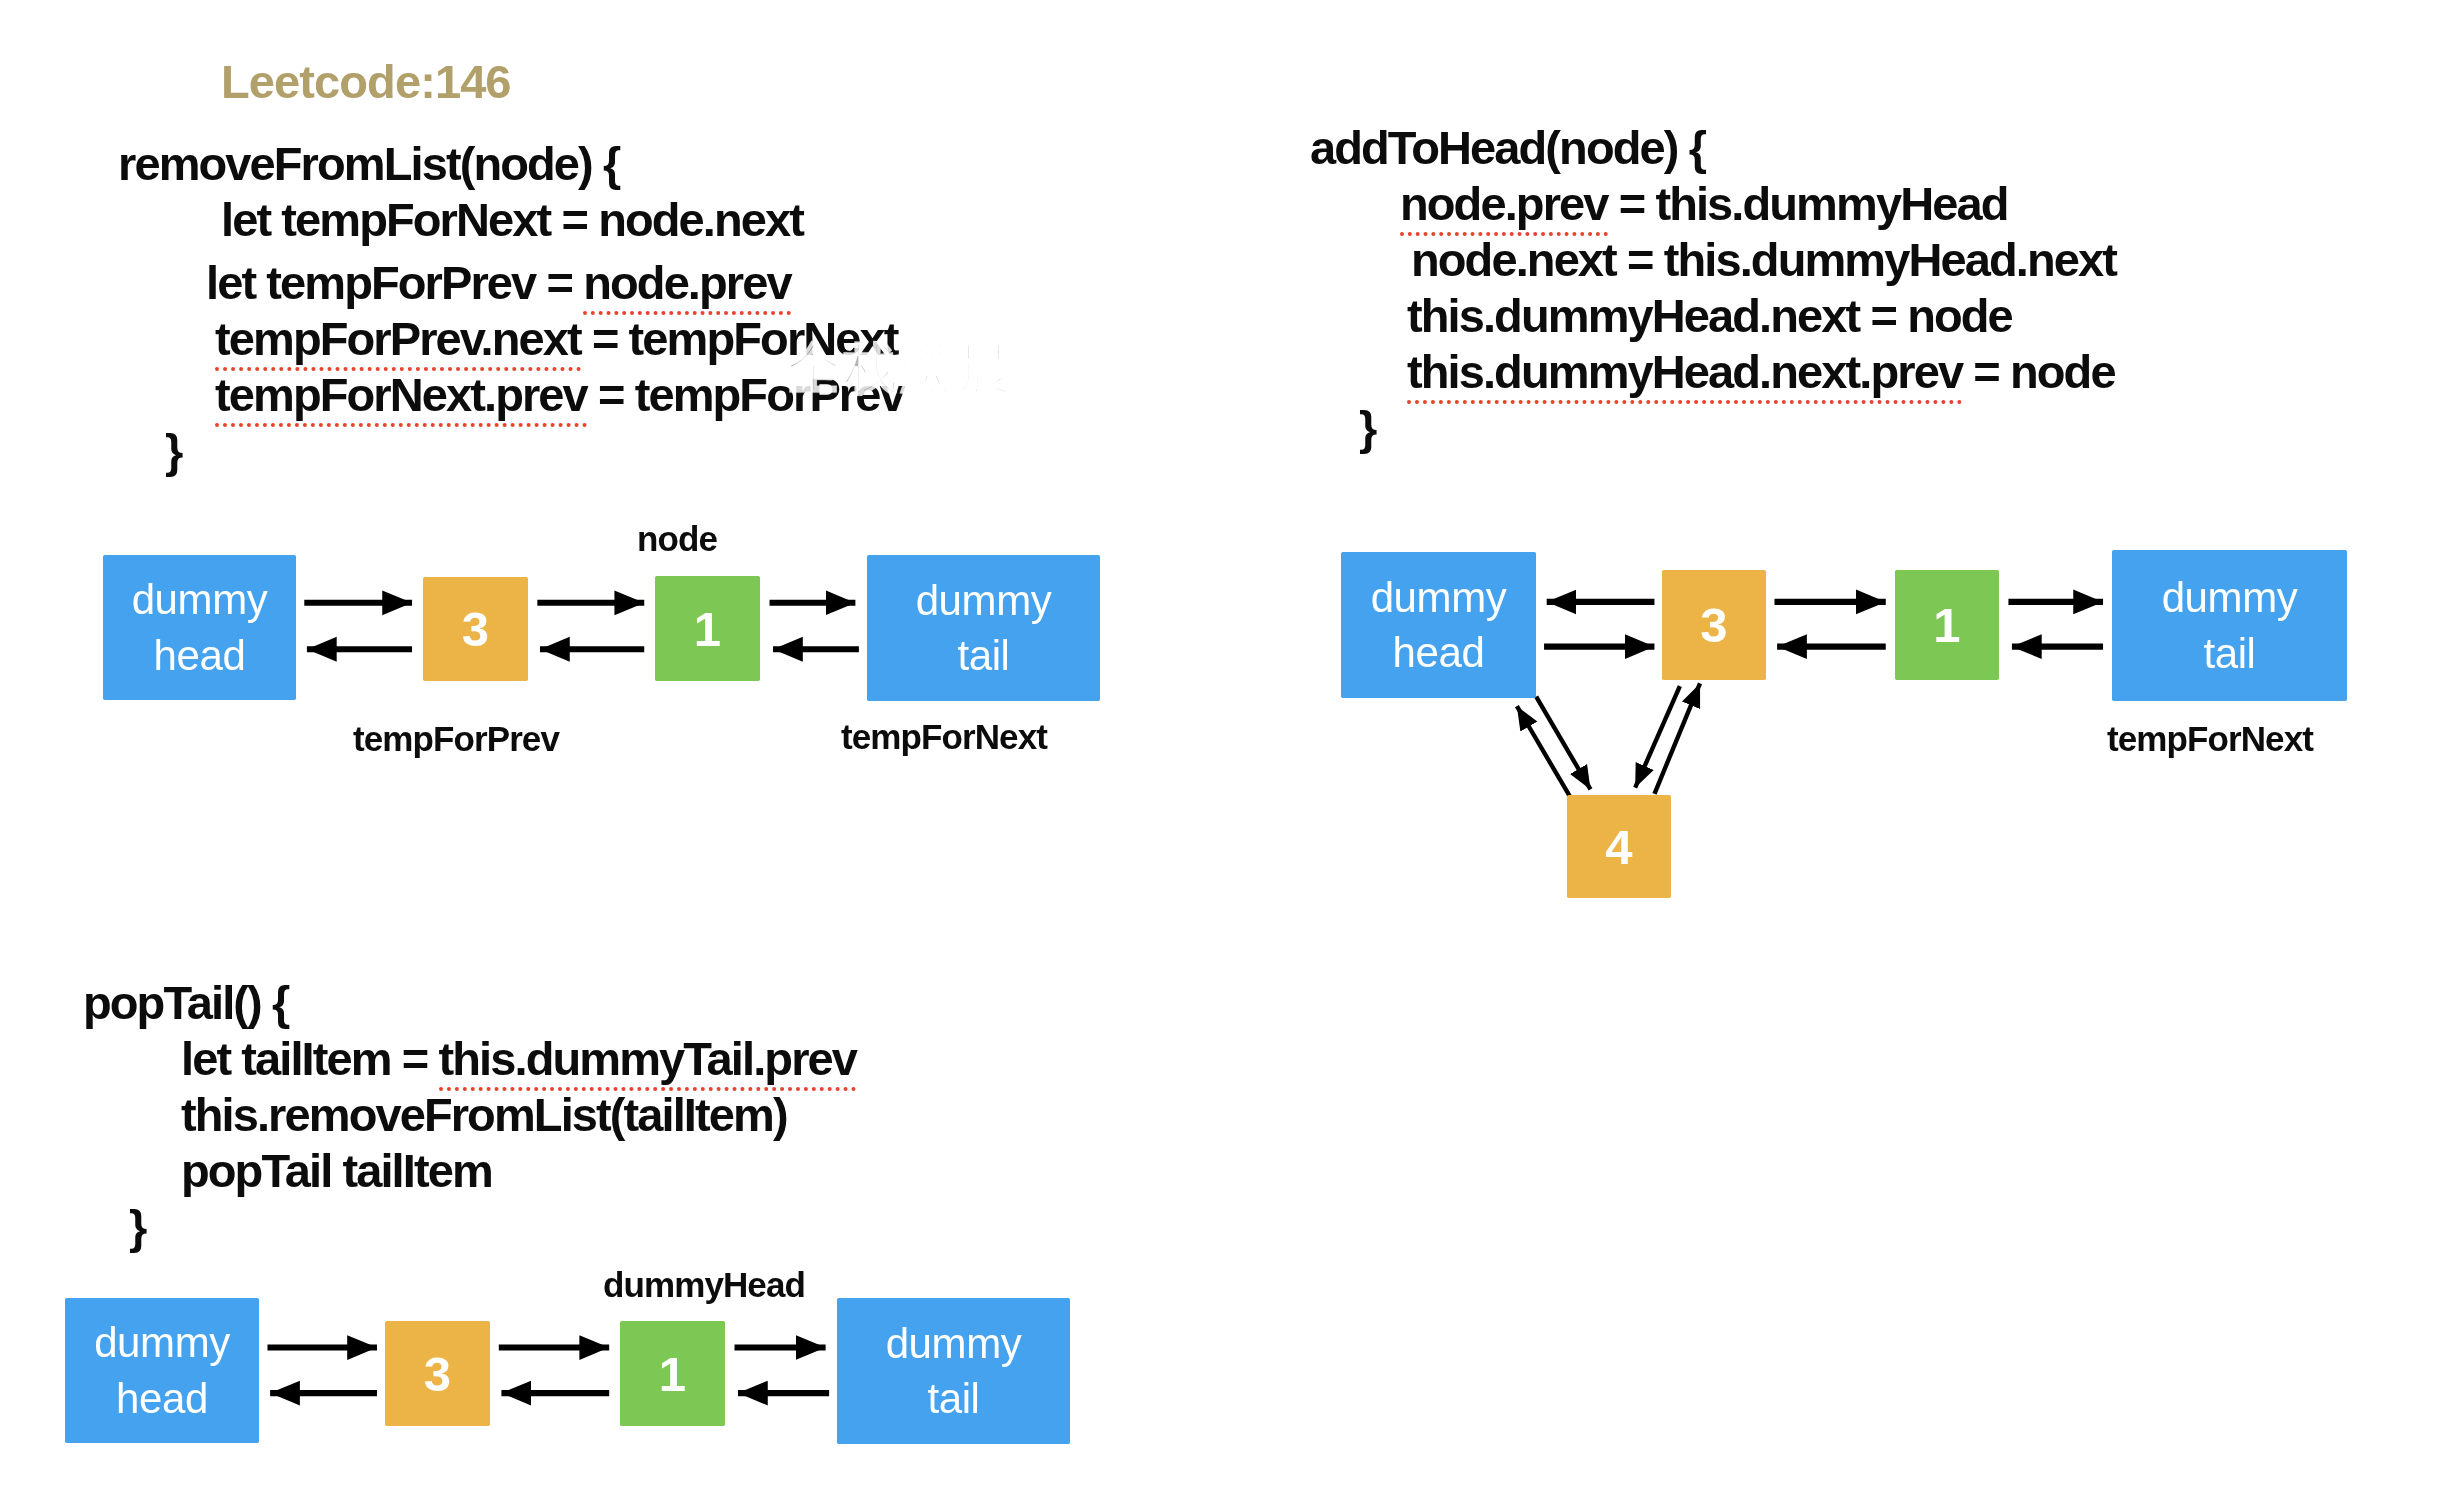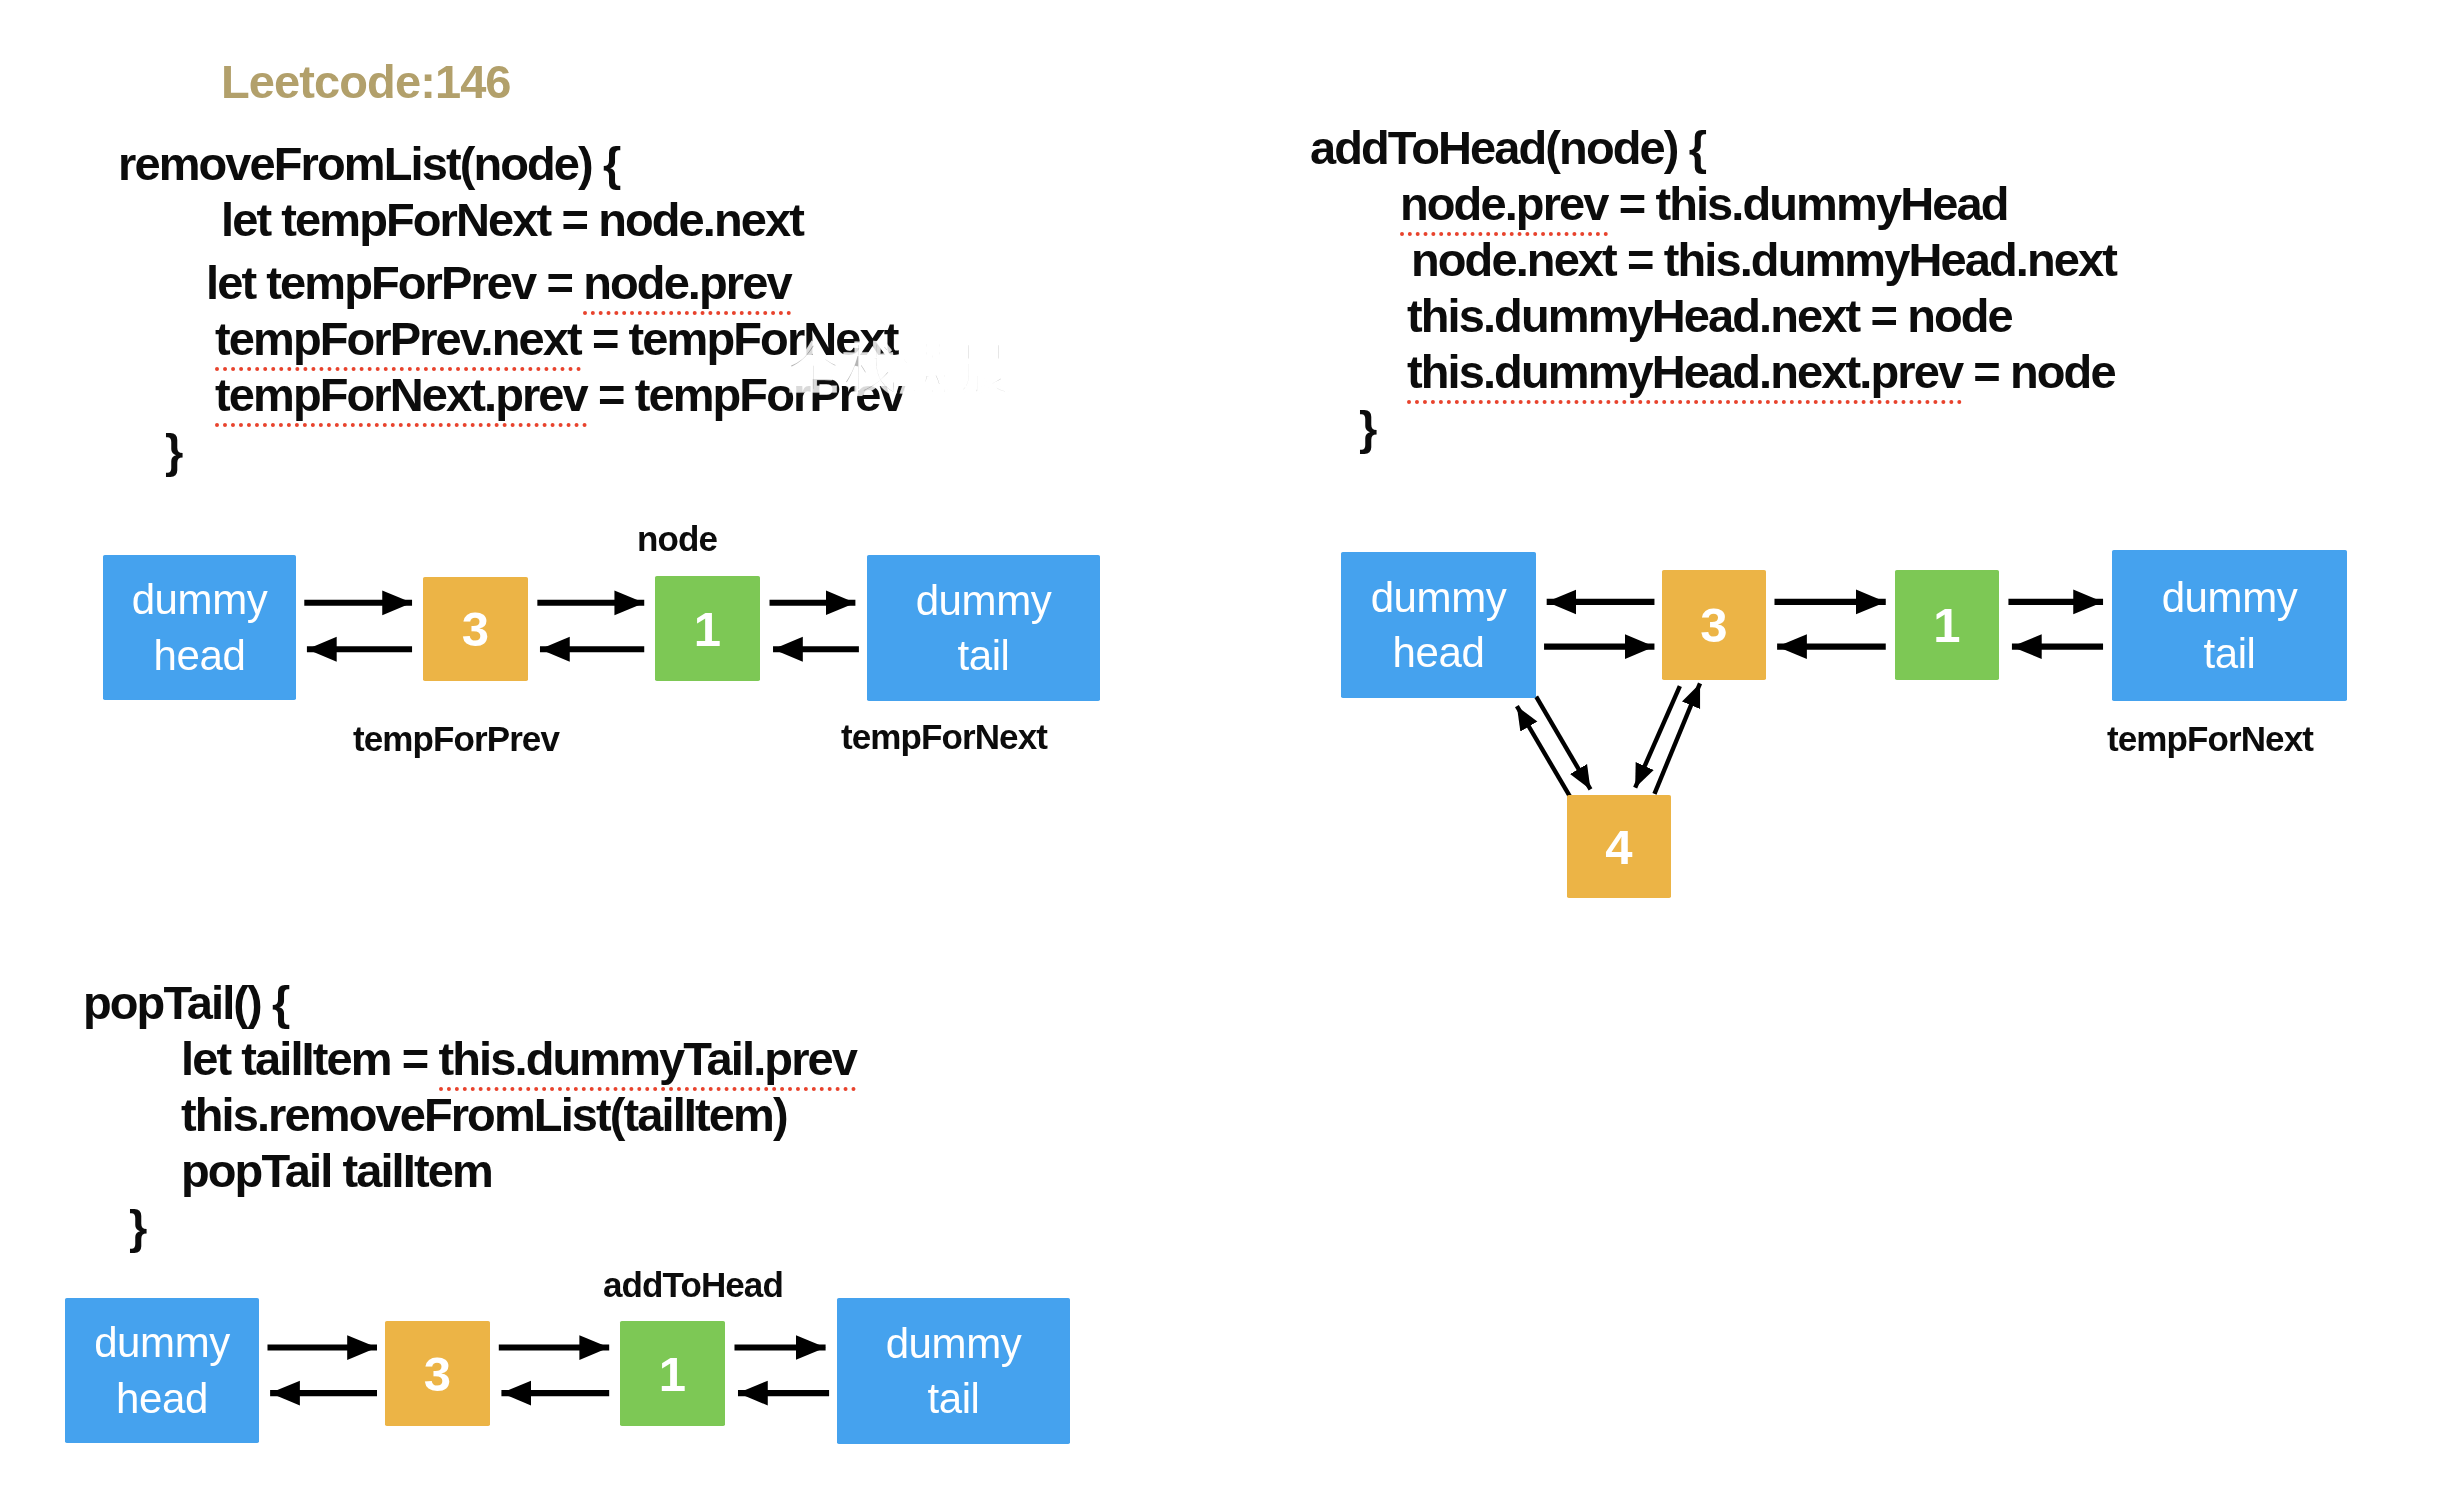--- a/index.html
+++ b/index.html
@@ -127,21 +127,21 @@
       <span>1</span>
     </div>
   <div class="node blue node-big" style="left:2112px;top:550px;width:235px;height:151px;">
       <span class="inner">dummy tail</span>
     </div>
   <div class="lab" style="left:2107px;top:719px;width:245px;">tempForNext</div>
   <div class="node orange node-num" style="left:1567px;top:795px;width:104px;height:103px;">
       <span>4</span>
     </div>
 
-  <div class="lab" style="left:603px;top:1265px;width:140px;">addToHead</div>
+  <div class="lab" style="left:603px;top:1265px;width:140px;">dummyHead</div>
   <div class="node blue node-big" style="left:65px;top:1298px;width:194px;height:145px;">
       <span class="inner">dummy head</span>
     </div>
   <div class="node orange node-num" style="left:385px;top:1321px;width:105px;height:105px;">
       <span>3</span>
     </div>
   <div class="node green node-num" style="left:620px;top:1321px;width:105px;height:105px;">
       <span>1</span>
     </div>
   <div class="node blue node-big" style="left:837px;top:1298px;width:233px;height:146px;">

